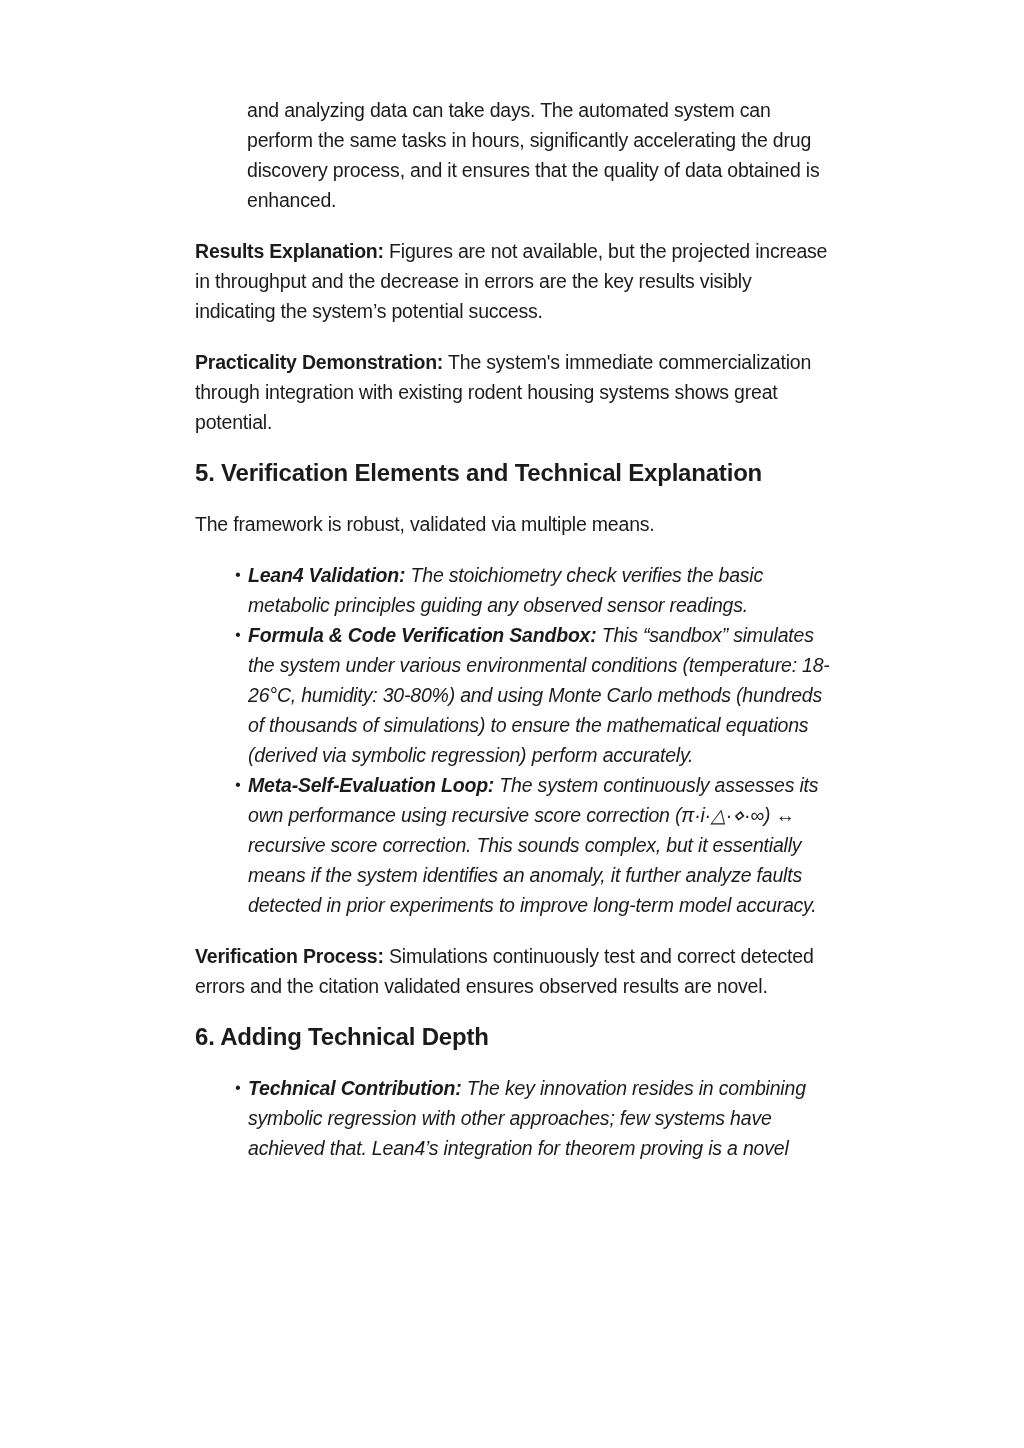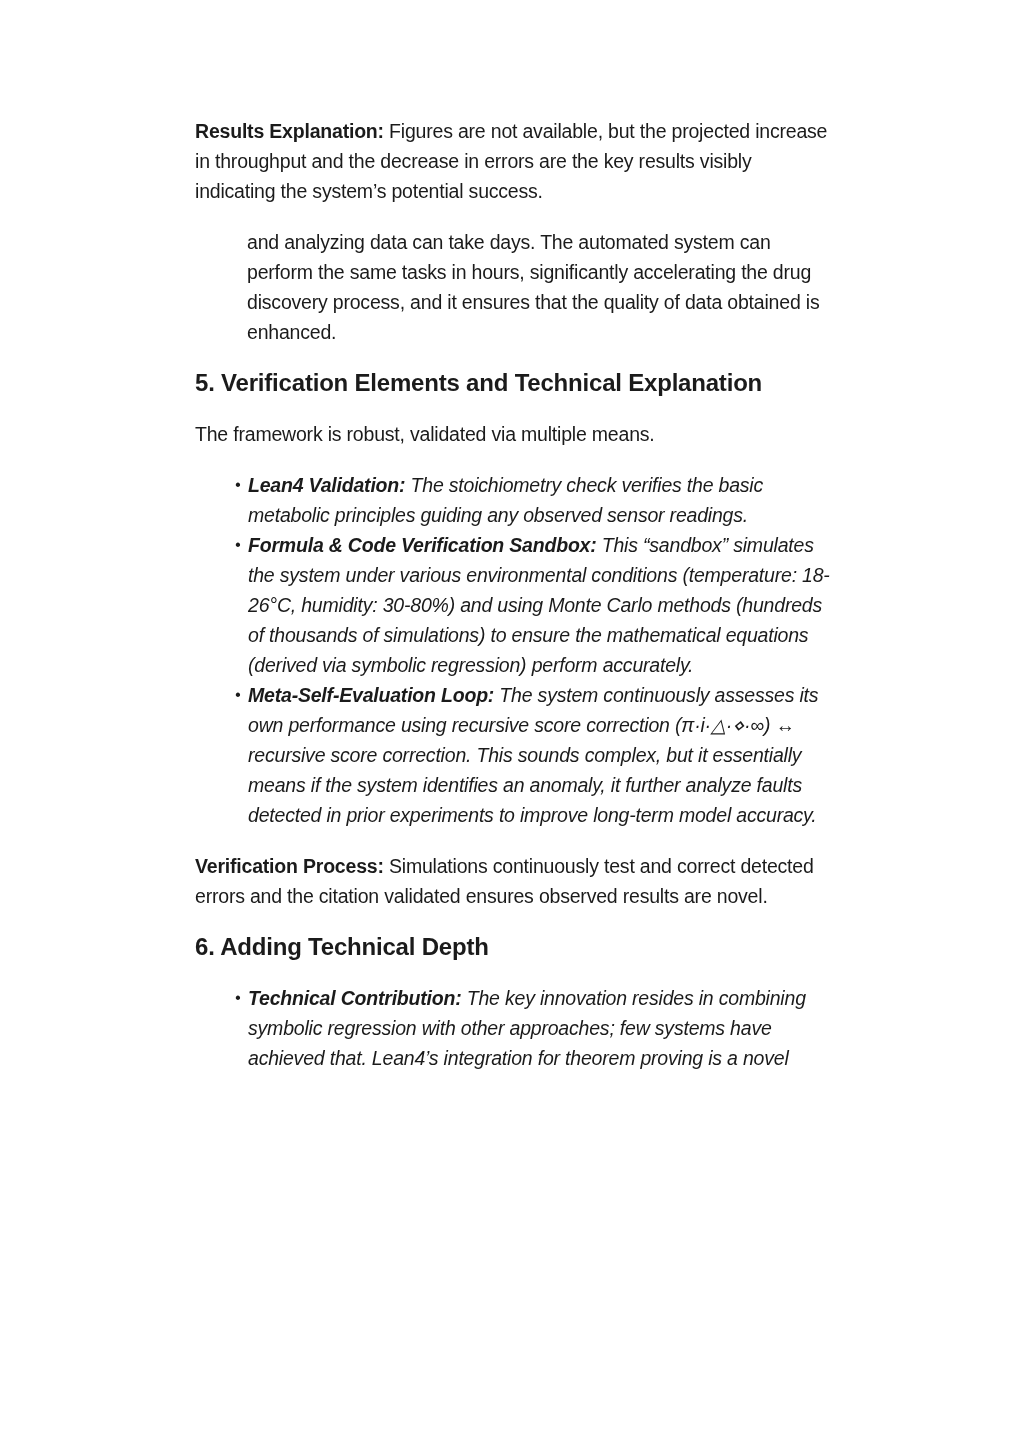--- a/index.html
+++ b/index.html
@@ -61,24 +61,25 @@
     line-height: 30px;
     color: #1b1b1b;
   }
   strong { font-weight: 700; }
 </style>
 </head>
 <body>
 
 <div class="page">
 
+  <p class="para indent first">and analyzing data can take days. The automated system can perform the same tasks in hours, significantly accelerating the drug discovery process, and it ensures that the quality of data obtained is enhanced.</p>
+
   <p class="para"><strong>Results Explanation:</strong><span> Figures are not available, but the projected increase in throughput and the decrease in errors are the key results visibly indicating the system’s potential success.</span></p>
 
-  <p class="para indent first">and analyzing data can take days. The automated system can perform the same tasks in hours, significantly accelerating the drug discovery process, and it ensures that the quality of data obtained is enhanced.</p>
-
+  <p class="para"><strong>Practicality Demonstration:</strong><span> The system's immediate commercialization through integration with existing rodent housing systems shows great potential.</span></p>
 
   <h2 class="heading">5. Verification Elements and Technical Explanation</h2>
 
   <p class="para">The framework is robust, validated via multiple means.</p>
 
   <ul class="list">
     <li><strong>Lean4 Validation:</strong><span> The stoichiometry check verifies the basic metabolic principles guiding any observed sensor readings.</span></li>
     <li><strong>Formula &amp; Code Verification Sandbox:</strong><span> This “sandbox” simulates the system under various environmental conditions (temperature: 18-26°C, humidity: 30-80%) and using Monte Carlo methods (hundreds of thousands of simulations) to ensure the mathematical equations (derived via symbolic regression) perform accurately.</span></li>
     <li><strong>Meta-Self-Evaluation Loop:</strong><span> The system continuously assesses its own performance using recursive score correction (π·i·△·⋄·∞) ↔ recursive score correction. This sounds complex, but it essentially means if the system identifies an anomaly, it further analyze faults detected in prior experiments to improve long-term model accuracy.</span></li>
   </ul>

